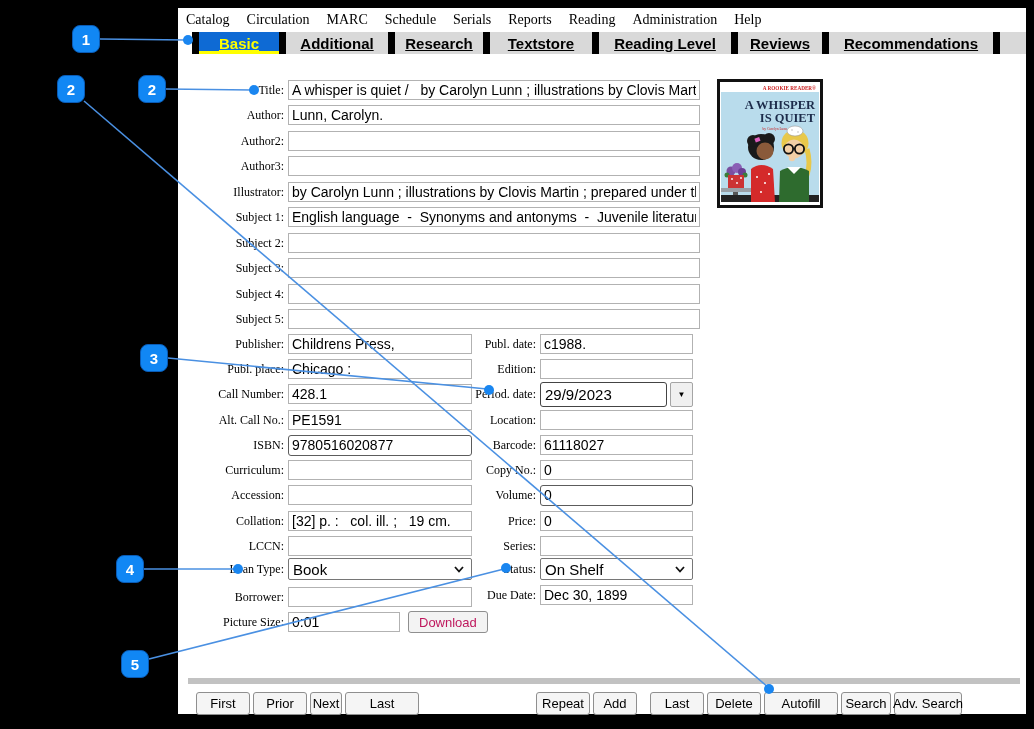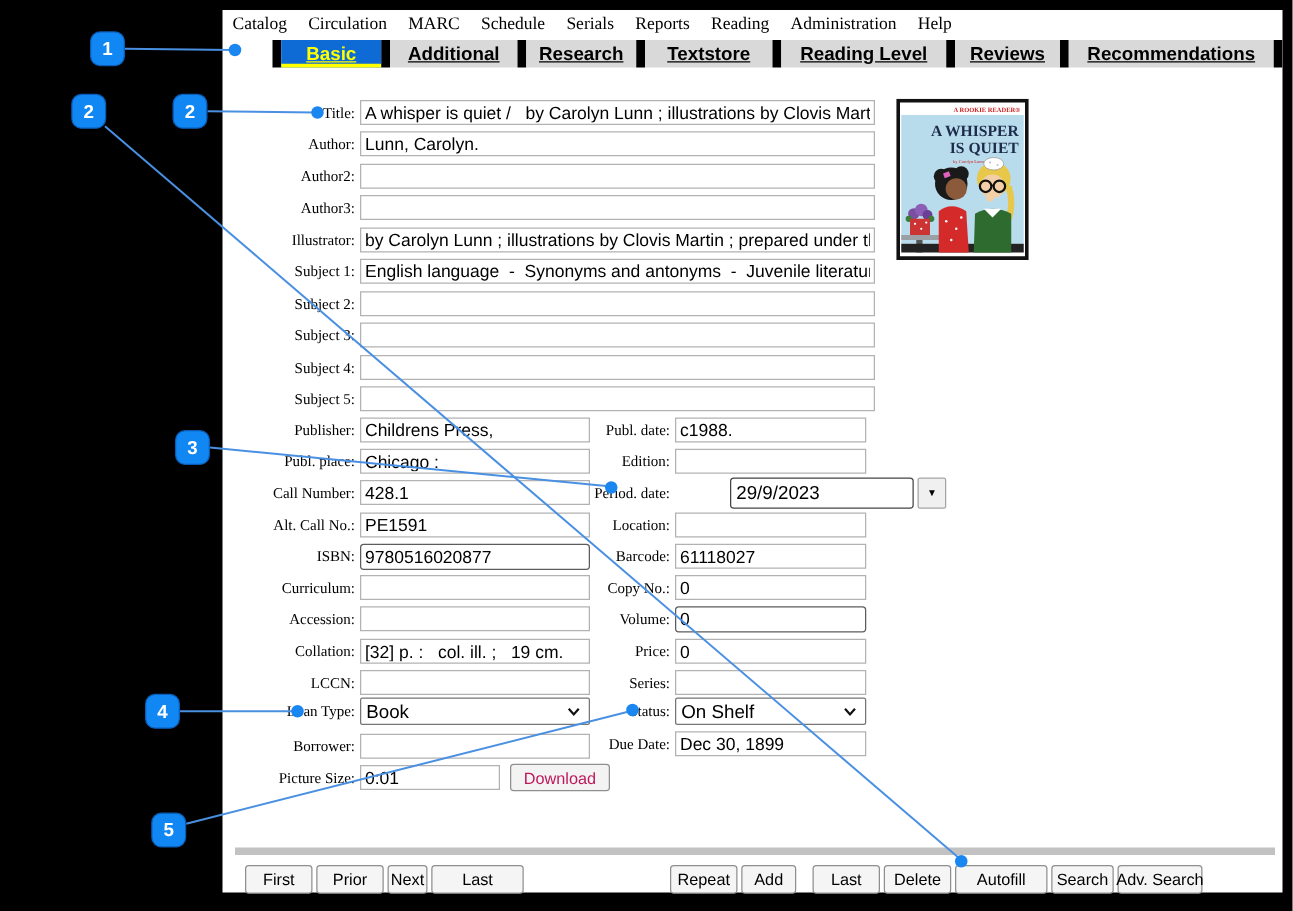--- a/index.html
+++ b/index.html
@@ -7,21 +7,21 @@
   body { background:#000; position:relative; font-family:"Liberation Sans",sans-serif; overflow:hidden; }
 
   .window { position:absolute; left:178px; top:8px; width:848px; height:706px; background:#fff; }
 
   
   .menubar { position:absolute; top:0; left:0; right:0; height:24px; display:flex; align-items:center;
              gap:17px; padding-left:8px; font-family:"Liberation Serif",serif; font-size:14px; color:#000; }
   .menubar span { cursor:default; }
 
   
-  .tabbar { position:absolute; top:24px; left:0; right:0; height:22px; display:flex; background:#fff;margin-left:26px; }
+  .tabbar { position:absolute; top:24px; left:0; right:0; height:22px; display:flex; background:#fff; }
   .tab-lead { width:14px; background:#fff; }
   .tab-sep { width:7px; background:#000; }
   .tab { background:#d9d9d9; display:flex; align-items:center; justify-content:center;
          font-weight:bold; font-size:15px; color:#000; white-space:nowrap; }
   .tab .tlabel { text-decoration:underline; }
   .tab.active { background:#0e6ad4; color:#ffff00; box-shadow: inset 0 -3px 0 #ffff00; }
   .tab-fill { flex:1; background:#d9d9d9; }
 
   
   .frow { position:absolute; height:20px; display:flex; align-items:center; }
@@ -35,21 +35,21 @@
   .w-left { width:184px; }
   .w-right { width:153px; }
 
   .sel { background:#fff; border:1px solid #767676; border-radius:2px; height:22px; width:184px;
          display:flex; align-items:center; justify-content:space-between; padding:0 7px 0 4px;
          font-size:15px; cursor:default; }
   .sel.w-right { width:153px; }
   .chev { width:10px; height:7px; }
 
   .combo { display:flex; align-items:center; }
-  .combo .cinput { width:147px; height:25px; border:1px solid #444; border-radius:3px; font-size:15px; padding:0 4px;margin-left:44px; }
+  .combo .cinput { width:127px; height:25px; border:1px solid #444; border-radius:3px; font-size:15px; padding:0 4px; }
   .combo .cbtn { width:23px; height:25px; margin-left:3px; background:#f0f0f0; border:1px solid #a5a5a5;
                  border-radius:2px; font-size:8px; color:#000; display:flex; align-items:center; justify-content:center; cursor:pointer; }
 
   .pushbtn { background:#f3f3f3; border:1px solid #8f8f8f; border-radius:3px; font-size:13px; color:#be185d;
              height:22px; padding:0 10px; font-family:"Liberation Sans",sans-serif; cursor:pointer; }
 
   
   .graybar { position:absolute; top:670px; left:10px; width:832px; height:6px; background:#c2c2c2; }
 
   

